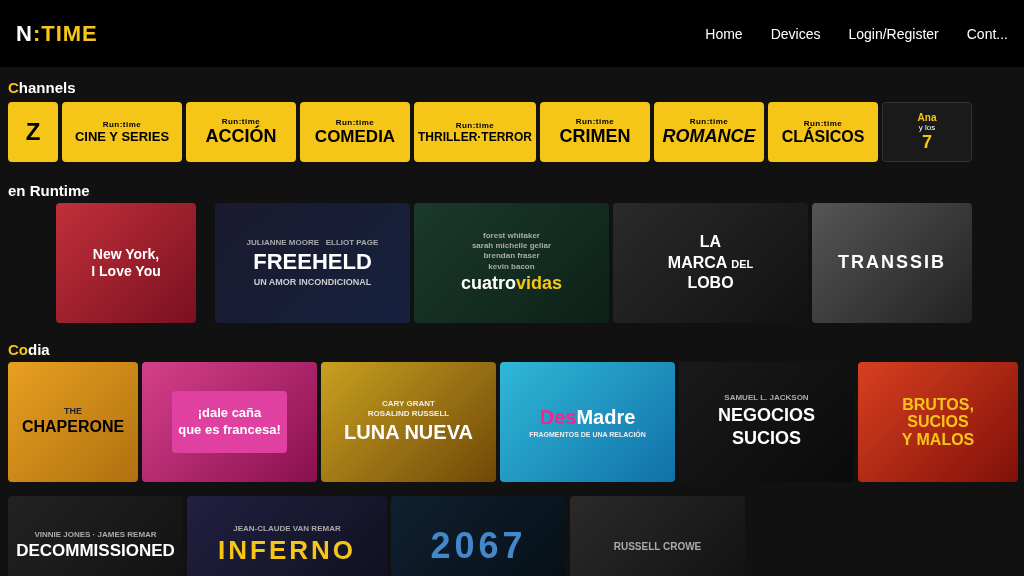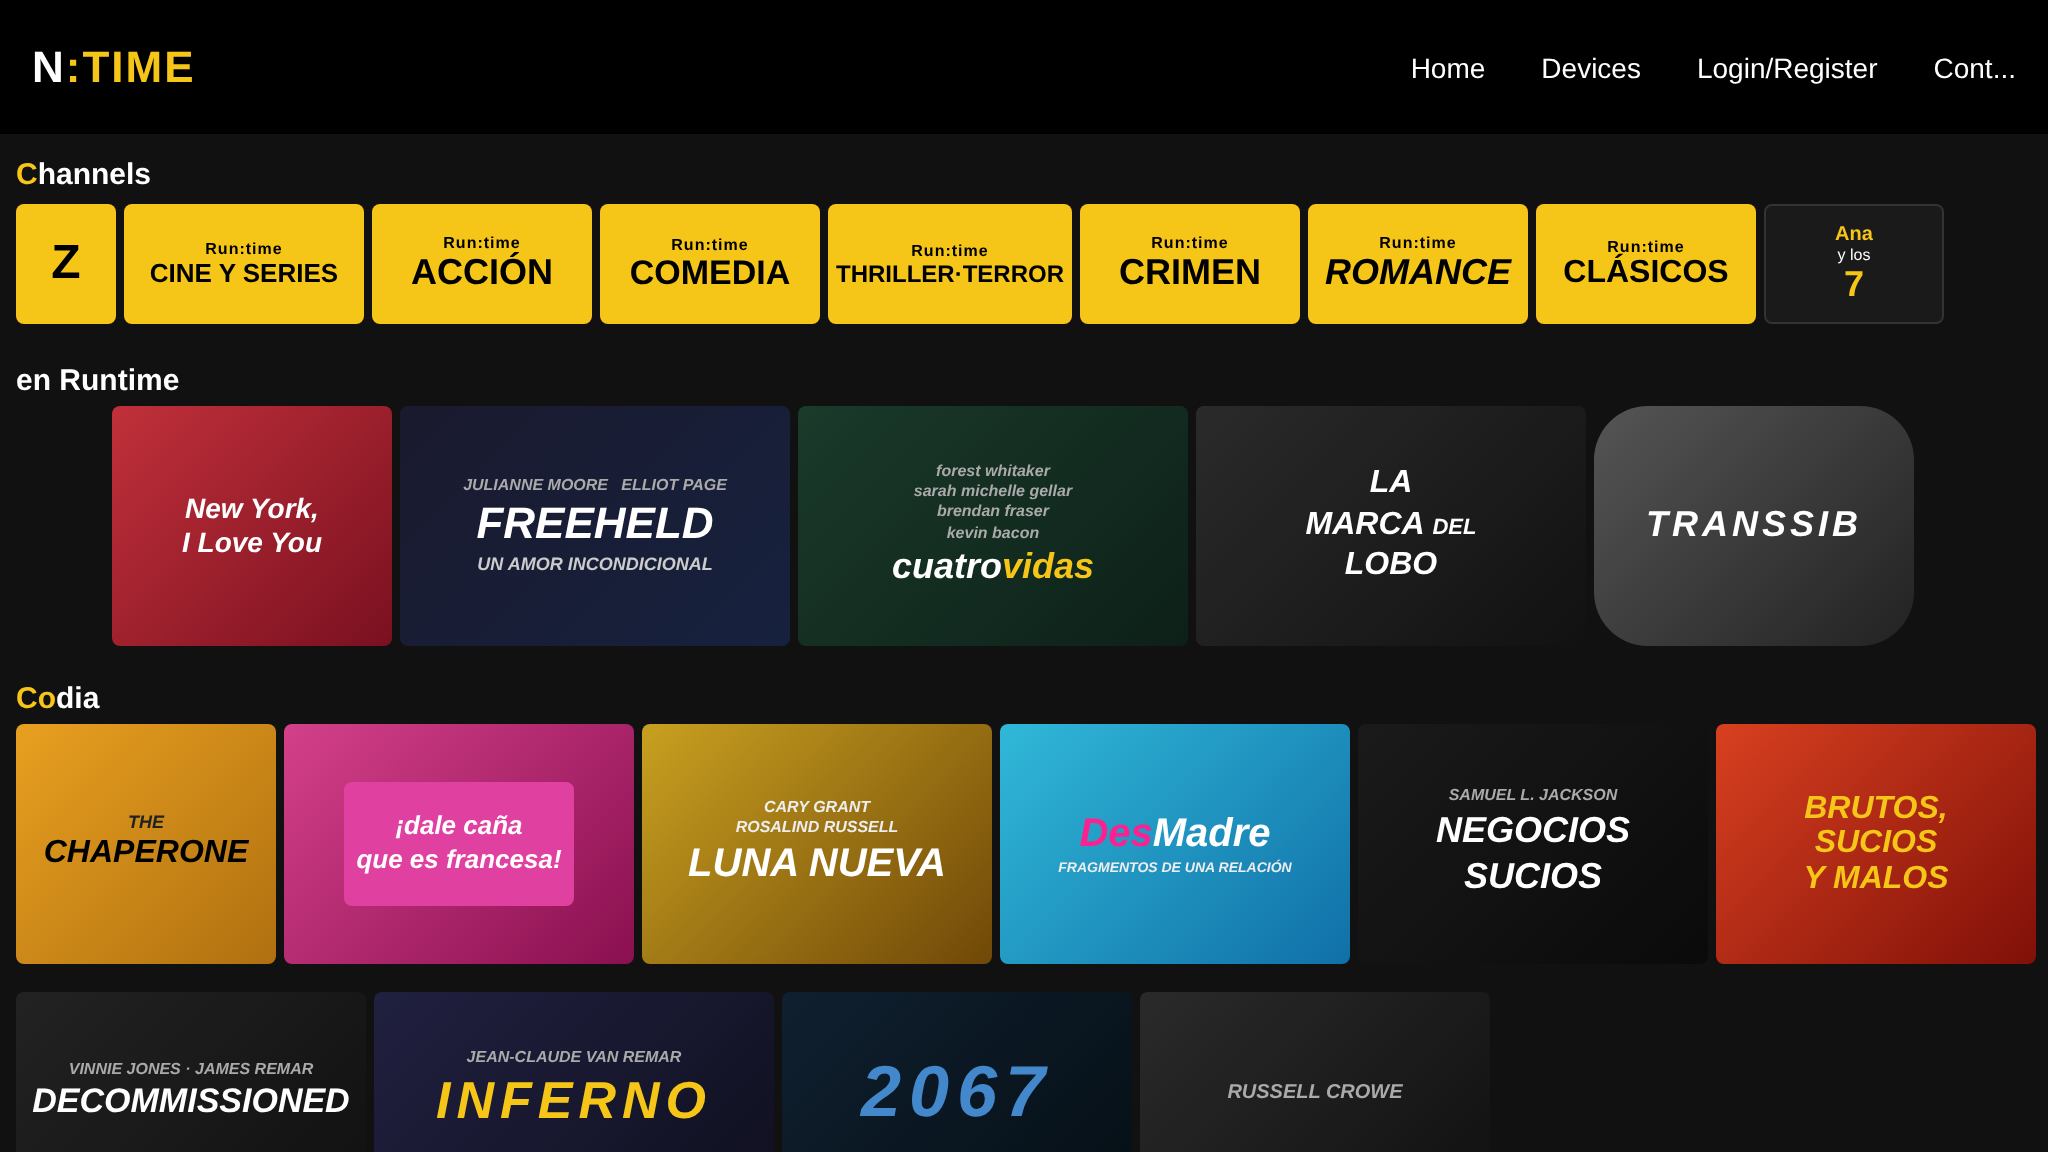--- a/index.html
+++ b/index.html
@@ -73,21 +73,20 @@
     }
     .movie-tile {
       height: 120px;
       min-width: 185px;
       border-radius: 4px;
       overflow: hidden;
       flex-shrink: 0;
       cursor: pointer;
       position: relative;
       background: #222;
-      font-style: italic;
     }
     .movie-tile-inner {
       width: 100%;
       height: 100%;
       display: flex;
       align-items: center;
       justify-content: center;
       font-size: 11px;
       font-weight: bold;
       text-align: center;
@@ -115,21 +114,21 @@
       padding: 4px;
     }
     .ch-label .top { font-size: 8px; color: #000; font-weight: bold; letter-spacing: 0.5px; }
     .ch-label .mid { font-size: 15px; color: #000; font-weight: 900; text-transform: uppercase; letter-spacing: 0; }
 
     
     .mc-ny { background: linear-gradient(135deg, #c0303a, #7a1020); }
     .mc-freeheld { background: linear-gradient(135deg, #1a1a2e, #16213e); }
     .mc-cuatrovidas { background: linear-gradient(135deg, #1a3a2a, #0d2018); }
     .mc-marcalobo { background: linear-gradient(135deg, #2a2a2a, #111); }
-    .mc-transsib { background: linear-gradient(135deg, #555, #222); border-radius: 27px; }
+    .mc-transsib { background: linear-gradient(135deg, #555, #222); }
     .mc-chaperone { background: linear-gradient(135deg, #e8a020, #b07010); }
     .mc-francesa { background: linear-gradient(135deg, #d4408a, #8a1050); }
     .mc-lunanueva { background: linear-gradient(135deg, #c8a020, #704808); }
     .mc-desmadre { background: linear-gradient(135deg, #30b8d8, #1070a8); }
     .mc-negocios { background: linear-gradient(135deg, #1a1a1a, #0a0a0a); }
     .mc-brutos { background: linear-gradient(135deg, #d84020, #801008); }
     .mc-decommissioned { background: linear-gradient(135deg, #222, #111); }
     .mc-inferno { background: linear-gradient(135deg, #202040, #101020); }
     .mc-2067 { background: linear-gradient(135deg, #102030, #050f15); }
     .mc-crowe { background: linear-gradient(135deg, #2a2a2a, #111); }
@@ -235,21 +234,21 @@
   <div class="movies-row">
 
     <div class="movie-tile mc-ny" style="min-width:140px;margin-left:48px;">
       <div class="movie-tile-inner">
         <div style="text-align:center;">
           <div style="font-size:14px;font-weight:900;color:#fff;line-height:1.2;">New York,<br>I Love You</div>
         </div>
       </div>
     </div>
 
-    <div class="movie-tile mc-freeheld" style="min-width:195px;">
+    <div class="movie-tile mc-freeheld" style="min-width:195px;margin-left:15px;">
       <div class="movie-tile-inner">
         <div style="text-align:center;">
           <div style="font-size:8px;color:#aaa;">JULIANNE MOORE &nbsp; ELLIOT PAGE</div>
           <div style="font-size:22px;font-weight:900;color:#fff;">FREEHELD</div>
           <div style="font-size:9px;color:#ccc;">UN AMOR INCONDICIONAL</div>
         </div>
       </div>
     </div>
 
     <div class="movie-tile mc-cuatrovidas" style="min-width:195px;">

